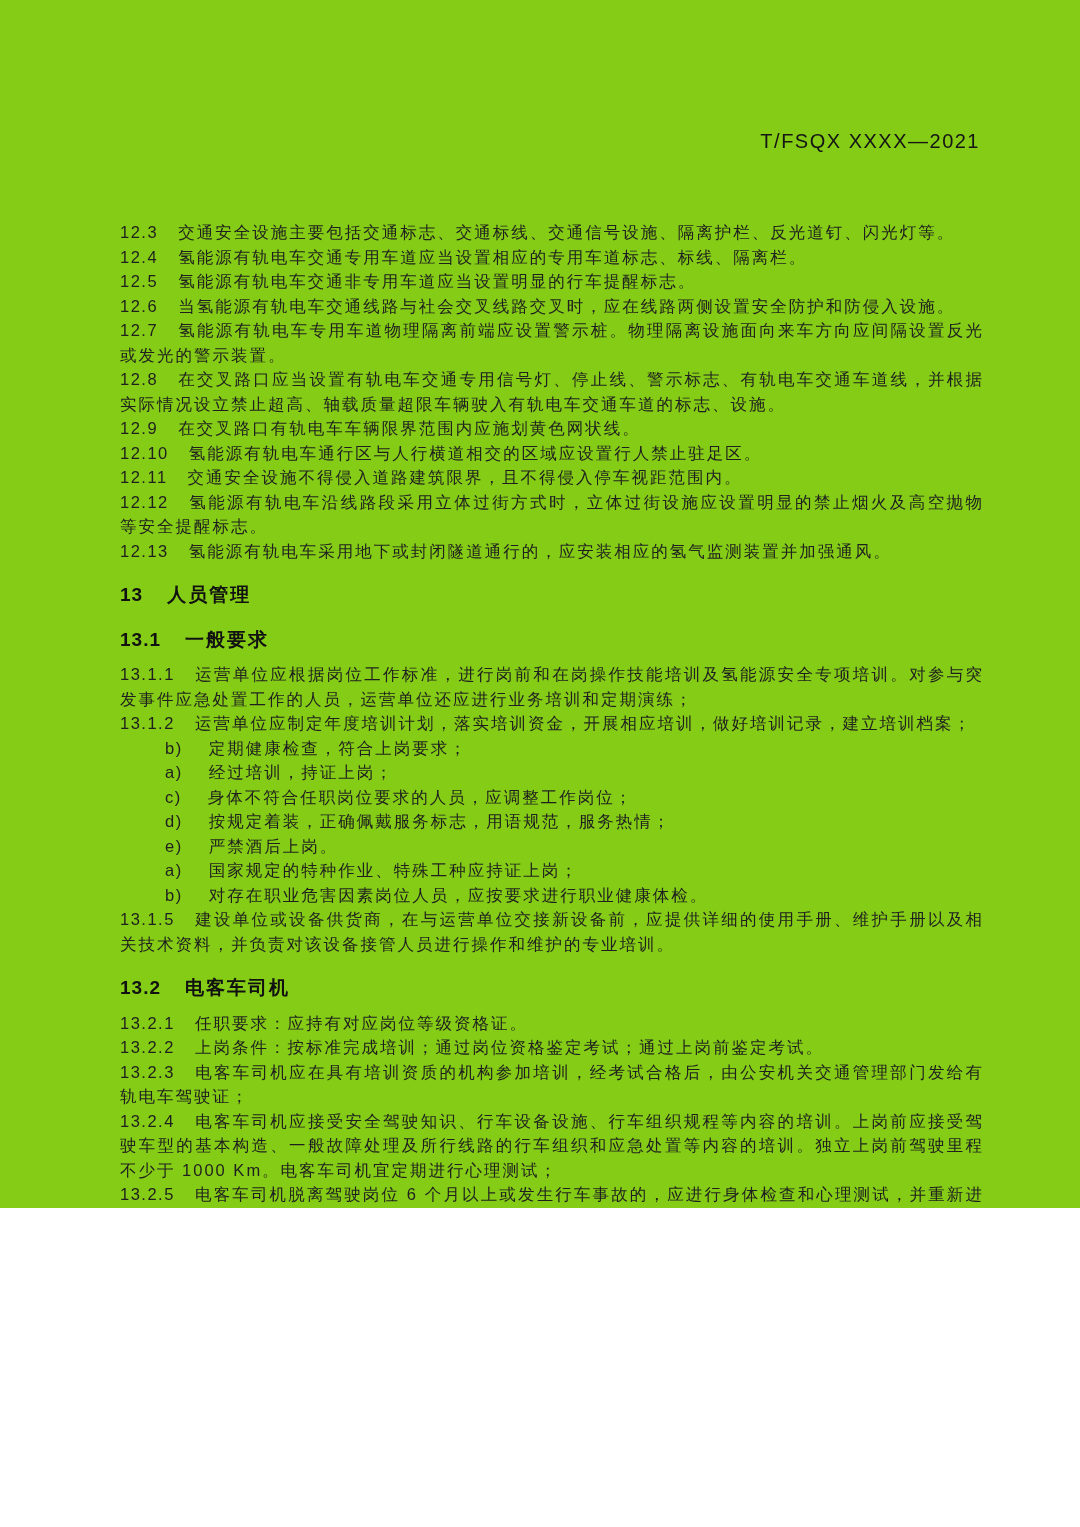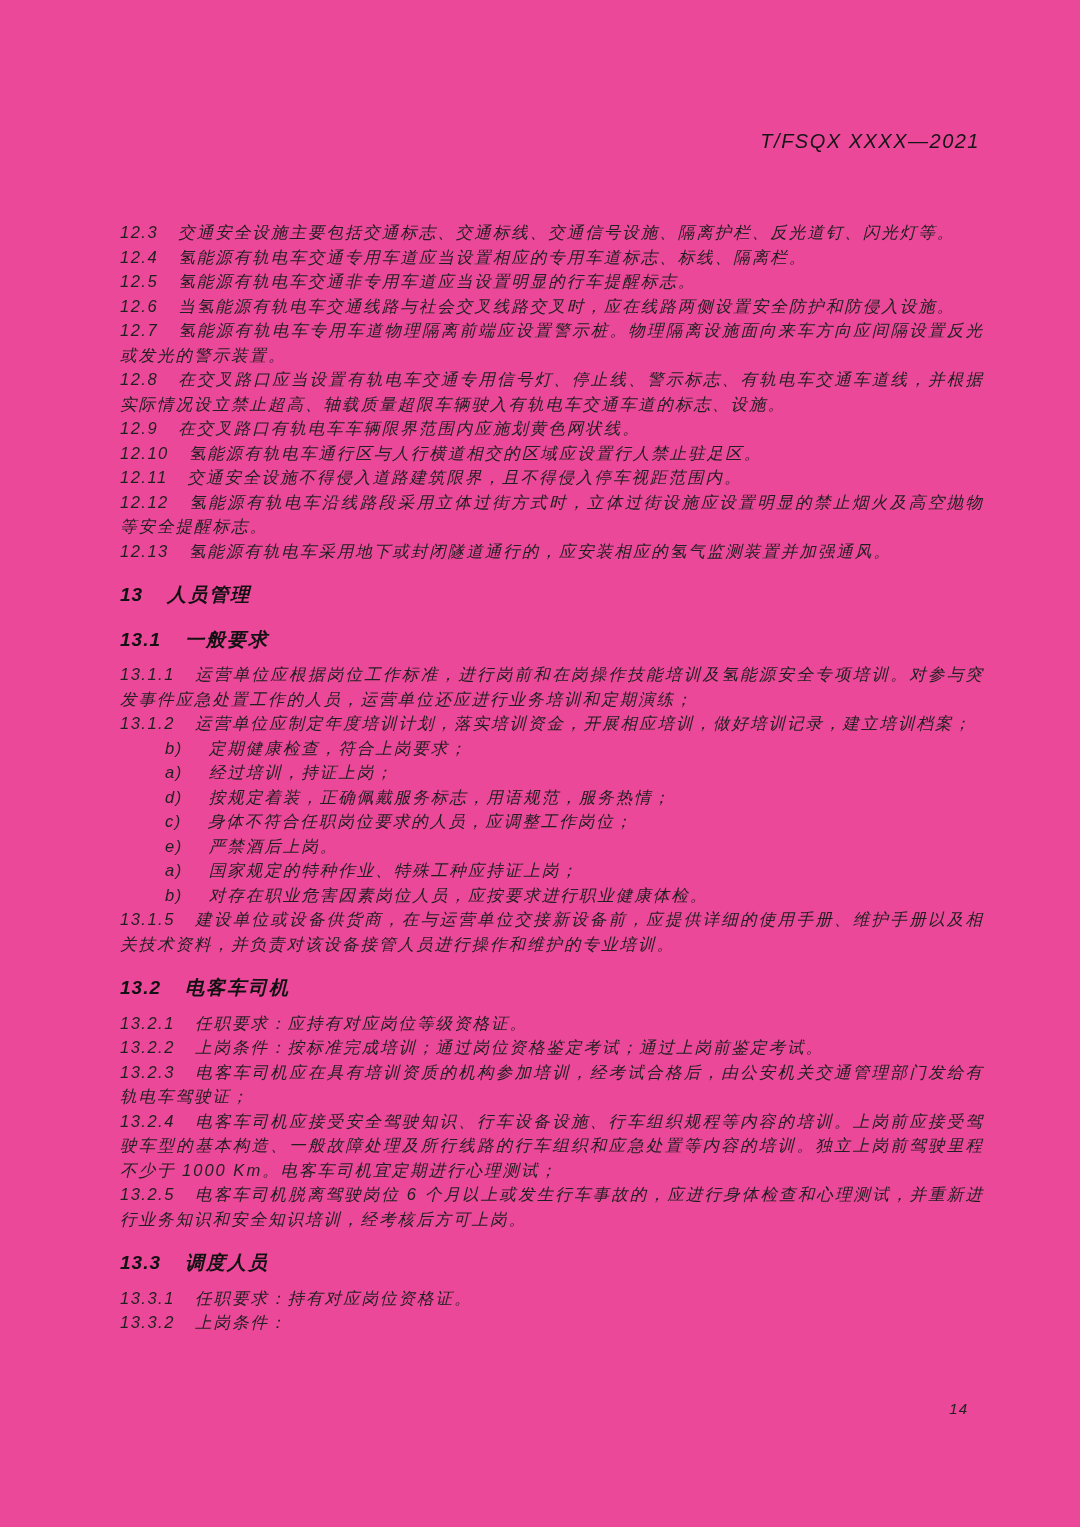--- a/index.html
+++ b/index.html
@@ -1,24 +1,23 @@
 <!DOCTYPE html>
 <html><head>
 <meta charset="utf-8">
 <style>
   html, body { margin: 0; padding: 0; background: #ffffff; }
   .page {
     position: relative;
     width: 1080px;
-    height: 1527px;
-    background: #ec4899;
+    height: 1208px;
+    background: #84cc16;
     font-family: "Liberation Sans", sans-serif;
     color: #1f1f1f;
     overflow: hidden;
-    font-style: italic;
   }
   .doc-number {
     position: absolute;
     top: 130px;
     right: 100px;
     font-size: 20px;
     letter-spacing: 1.5px;
     color: #151515;
     white-space: nowrap;
   }
@@ -85,22 +84,22 @@
     <p class="clause"><span class="num">12.13</span><span>氢能源有轨电车采用地下或封闭隧道通行的，应安装相应的氢气监测装置并加强通风。</span></p>
 
     <h2 class="sec"><span class="num">13</span><span>人员管理</span></h2>
 
     <h3 class="subsec"><span class="num">13.1</span><span>一般要求</span></h3>
 
     <p class="clause"><span class="num">13.1.1</span><span>运营单位应根据岗位工作标准，进行岗前和在岗操作技能培训及氢能源安全专项培训。对参与突发事件应急处置工作的人员，运营单位还应进行业务培训和定期演练；</span></p>
     <p class="clause"><span class="num">13.1.2</span><span>运营单位应制定年度培训计划，落实培训资金，开展相应培训，做好培训记录，建立培训档案；</span></p>
     <p class="listitem"><span class="li-num">b)</span><span>定期健康检查，符合上岗要求；</span></p>
     <p class="listitem"><span class="li-num">a)</span><span>经过培训，持证上岗；</span></p>
+    <p class="listitem"><span class="li-num">c)</span><span>身体不符合任职岗位要求的人员，应调整工作岗位；</span></p>
     <p class="listitem"><span class="li-num">d)</span><span>按规定着装，正确佩戴服务标志，用语规范，服务热情；</span></p>
-    <p class="listitem"><span class="li-num">c)</span><span>身体不符合任职岗位要求的人员，应调整工作岗位；</span></p>
     <p class="listitem"><span class="li-num">e)</span><span>严禁酒后上岗。</span></p>
     <p class="listitem"><span class="li-num">a)</span><span>国家规定的特种作业、特殊工种应持证上岗；</span></p>
     <p class="listitem"><span class="li-num">b)</span><span>对存在职业危害因素岗位人员，应按要求进行职业健康体检。</span></p>
     <p class="clause"><span class="num">13.1.5</span><span>建设单位或设备供货商，在与运营单位交接新设备前，应提供详细的使用手册、维护手册以及相关技术资料，并负责对该设备接管人员进行操作和维护的专业培训。</span></p>
 
     <h3 class="subsec"><span class="num">13.2</span><span>电客车司机</span></h3>
 
     <p class="clause"><span class="num">13.2.1</span><span>任职要求：应持有对应岗位等级资格证。</span></p>
     <p class="clause"><span class="num">13.2.2</span><span>上岗条件：按标准完成培训；通过岗位资格鉴定考试；通过上岗前鉴定考试。</span></p>
     <p class="clause"><span class="num">13.2.3</span><span>电客车司机应在具有培训资质的机构参加培训，经考试合格后，由公安机关交通管理部门发给有轨电车驾驶证；</span></p>

